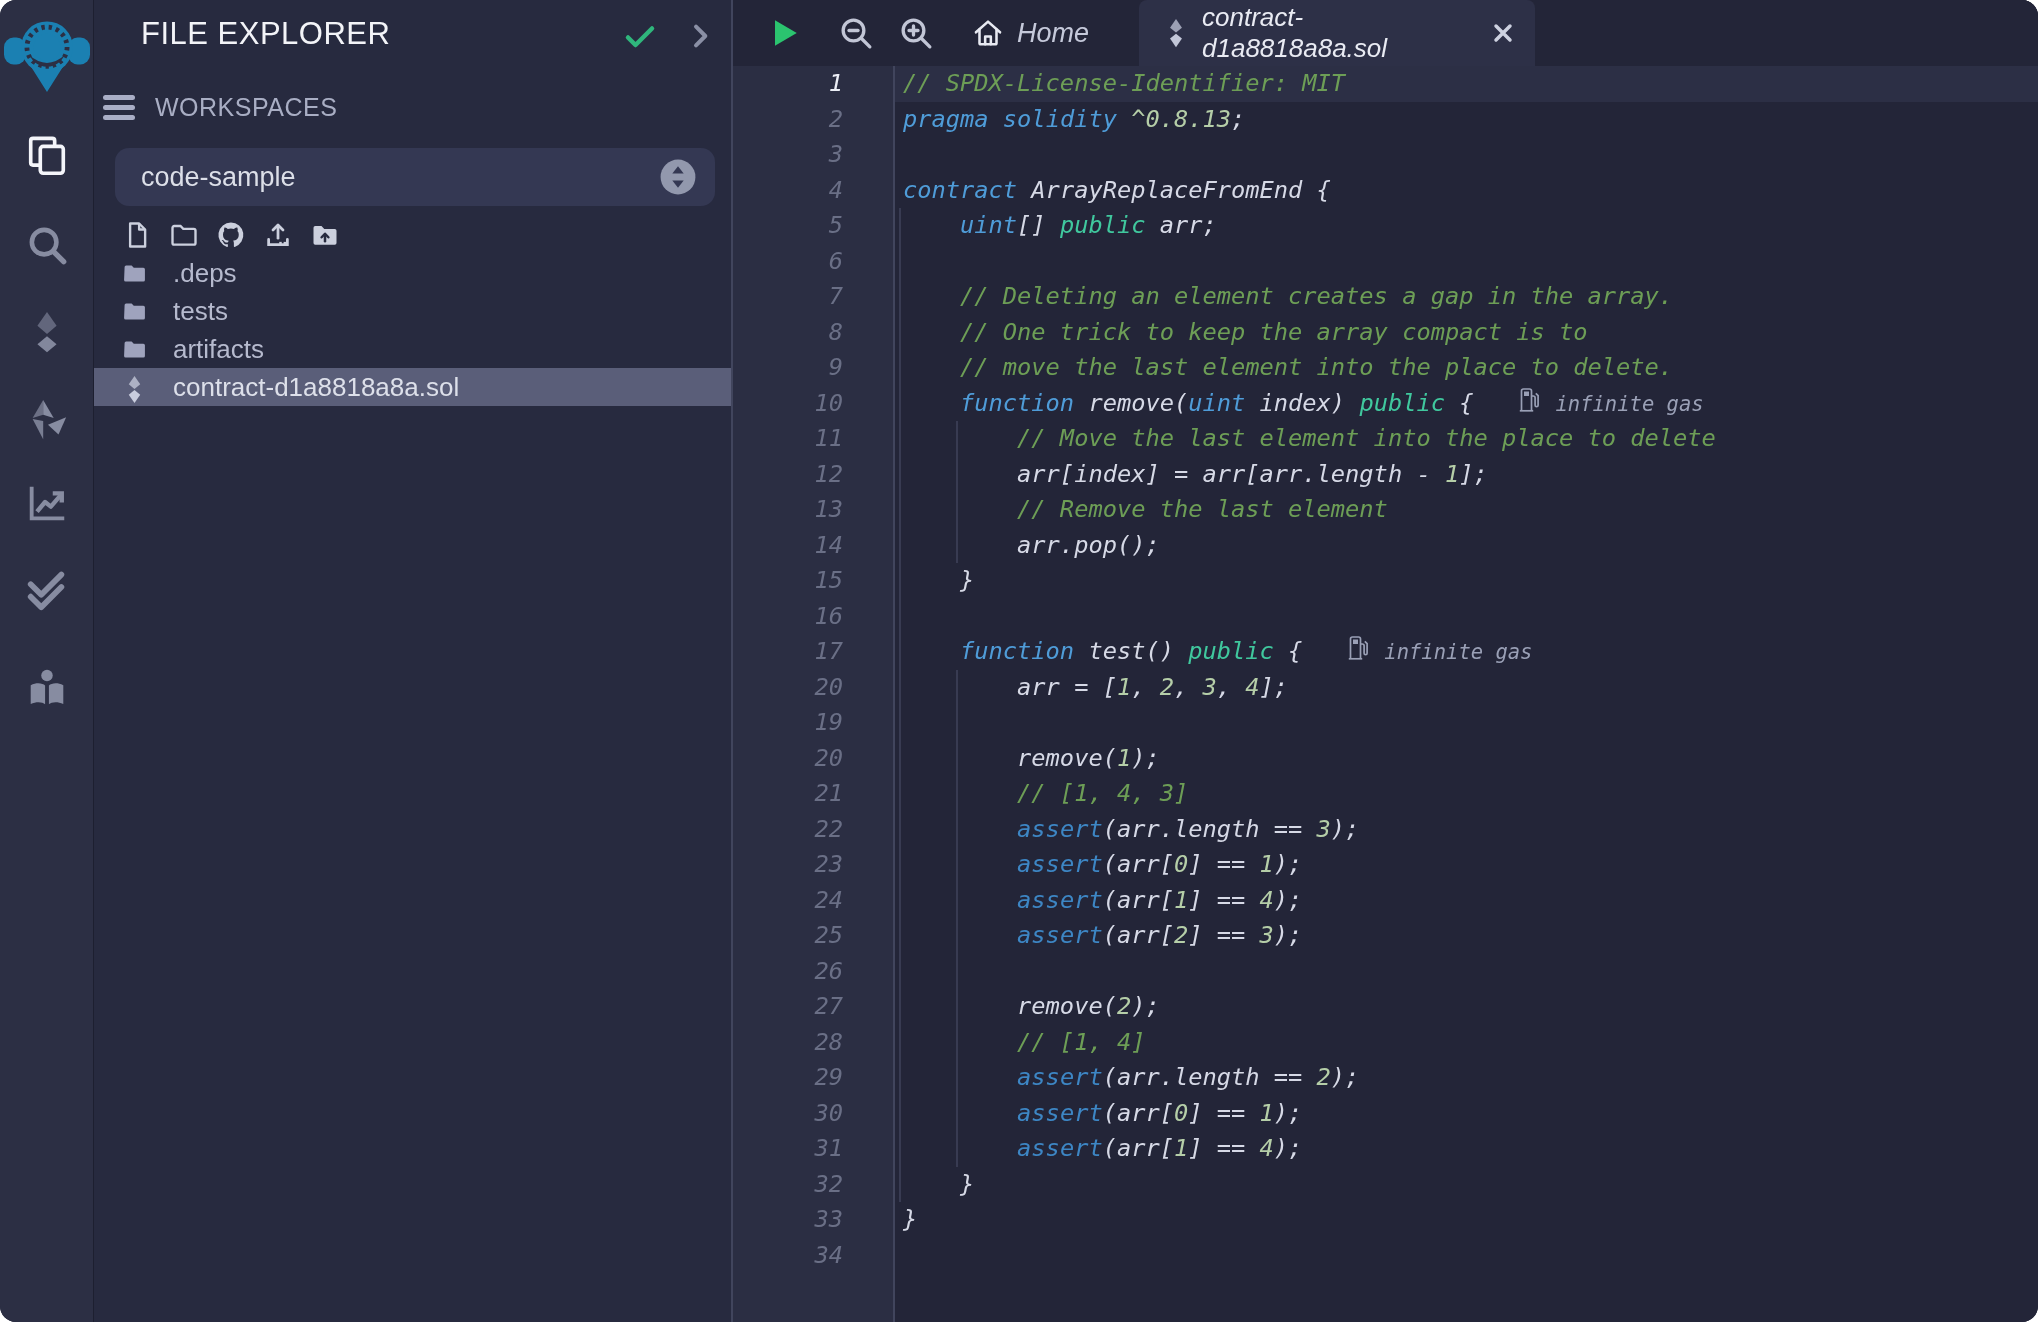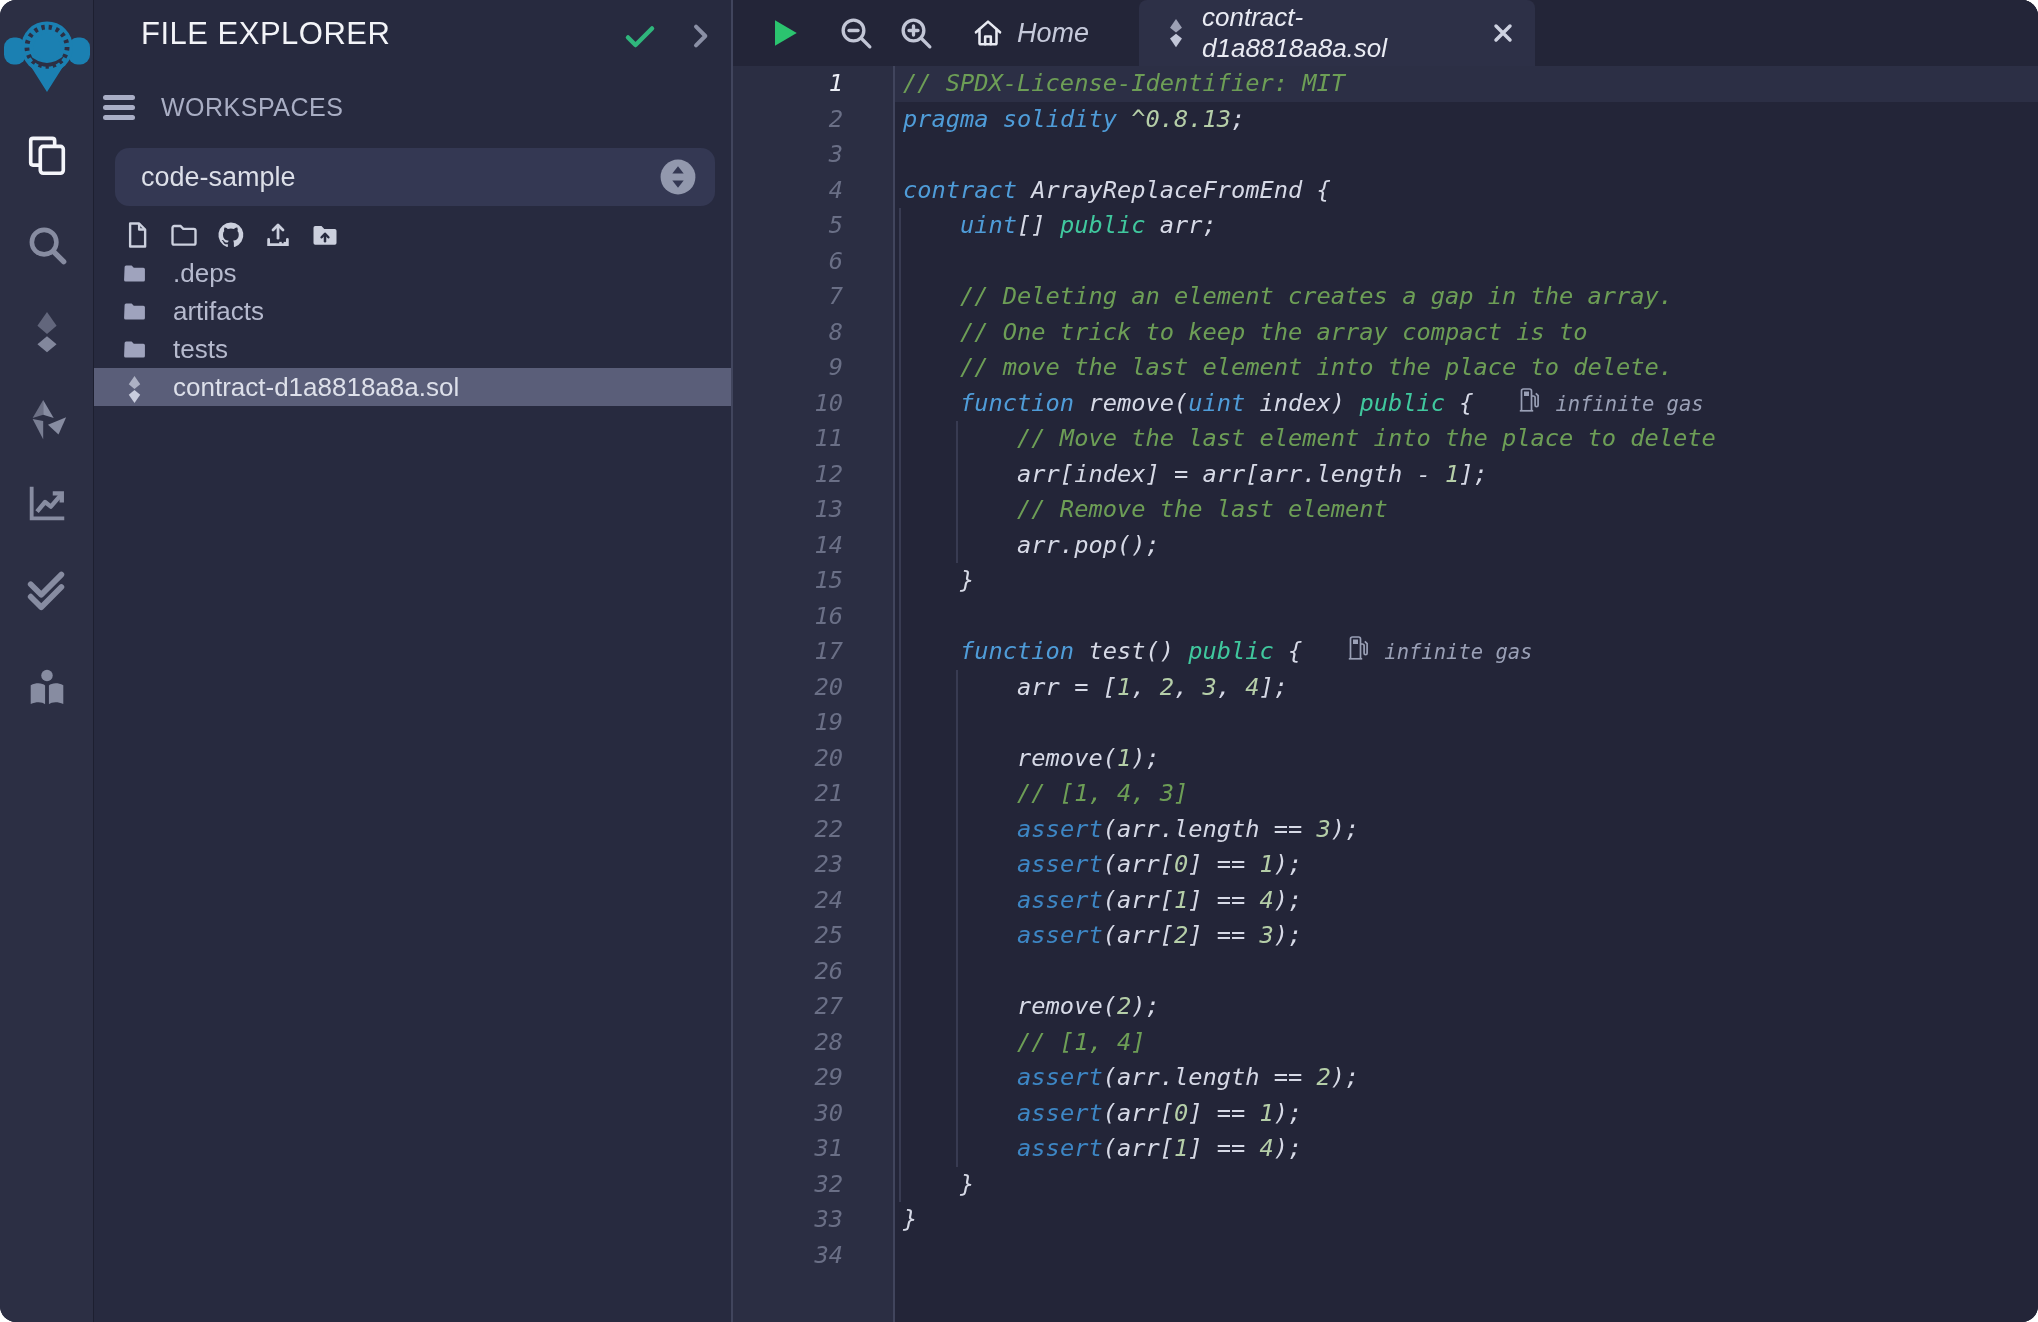--- a/index.html
+++ b/index.html
@@ -22,21 +22,21 @@
   .act-icon svg{width:46px;height:46px;}
   
   .panel{
     width:639px;flex:0 0 639px;background:var(--c-panel_bg);position:relative;
     border-right:2px solid #41455d;
   }
   .panel-head{position:absolute;top:16px;left:16px;width:100%;height:44px;}
   .panel-title{position:absolute;left:31px;top:0;margin:0;font-size:31px;font-weight:500;color:#f3f4f8;letter-spacing:.5px;}
   .head-check{position:absolute;left:512px;top:2px;width:36px;height:36px;color:var(--c-check_green);}
   .head-chevron{position:absolute;left:574px;top:4px;width:32px;height:32px;color:#8a8fa5;cursor:pointer;}
-  .ws-row{position:absolute;top:90px;left:9px;display:flex;align-items:center;gap:26px;}
+  .ws-row{position:absolute;top:90px;left:9px;display:flex;align-items:center;gap:20px;}
   .hamburger{width:32px;height:34px;display:flex;flex-direction:column;justify-content:center;gap:5px;cursor:pointer;}
   .hamburger i{display:block;height:5px;border-radius:2.5px;background:#a9aec6;}
   .ws-label{font-size:25px;letter-spacing:.5px;color:#a9aec4;}
   .ws-select{
     position:absolute;top:148px;left:21px;width:600px;height:58px;
     background:var(--c-workspace_select_bg);border-radius:14px;
     display:flex;align-items:center;padding:0 18px 0 26px;cursor:pointer;
   }
   .ws-select .ws-value{flex:1;font-size:27px;color:#dcdfe8;}
   .sel-circ{width:38px;height:38px;flex:0 0 38px;}
@@ -235,27 +235,27 @@
         <div class="tree-row">
           <span class="t-icon"><svg viewBox="0 0 24 24">
               <path d="M2.5 5.8a1.5 1.5 0 0 1 1.5-1.5h5.2l2.1 2.2h9.2A1.5 1.5 0 0 1 22 8v10.2a1.5 1.5 0 0 1-1.5 1.5h-17A1.5 1.5 0 0 1 2 18.2z" fill="currentColor"></path>
             </svg></span>
           <span class="t-label">.deps</span>
         </div>
         <div class="tree-row">
           <span class="t-icon"><svg viewBox="0 0 24 24">
               <path d="M2.5 5.8a1.5 1.5 0 0 1 1.5-1.5h5.2l2.1 2.2h9.2A1.5 1.5 0 0 1 22 8v10.2a1.5 1.5 0 0 1-1.5 1.5h-17A1.5 1.5 0 0 1 2 18.2z" fill="currentColor"></path>
             </svg></span>
-          <span class="t-label">artifacts</span>
+          <span class="t-label">tests</span>
         </div>
         <div class="tree-row">
           <span class="t-icon"><svg viewBox="0 0 24 24">
               <path d="M2.5 5.8a1.5 1.5 0 0 1 1.5-1.5h5.2l2.1 2.2h9.2A1.5 1.5 0 0 1 22 8v10.2a1.5 1.5 0 0 1-1.5 1.5h-17A1.5 1.5 0 0 1 2 18.2z" fill="currentColor"></path>
             </svg></span>
-          <span class="t-label">tests</span>
+          <span class="t-label">artifacts</span>
         </div>
         <div class="tree-row selected">
           <span class="t-icon"><svg viewBox="0 0 24 28">
               <path d="M12 1L6.5 9 12 13.5 17.5 9z" fill="currentColor" opacity=".75"></path>
               <path d="M12 14.5L6.5 19 12 27l5.5-8z" fill="currentColor"></path>
             </svg></span>
           <span class="t-label">contract-d1a8818a8a.sol</span>
         </div>
       </div>
   </section>

